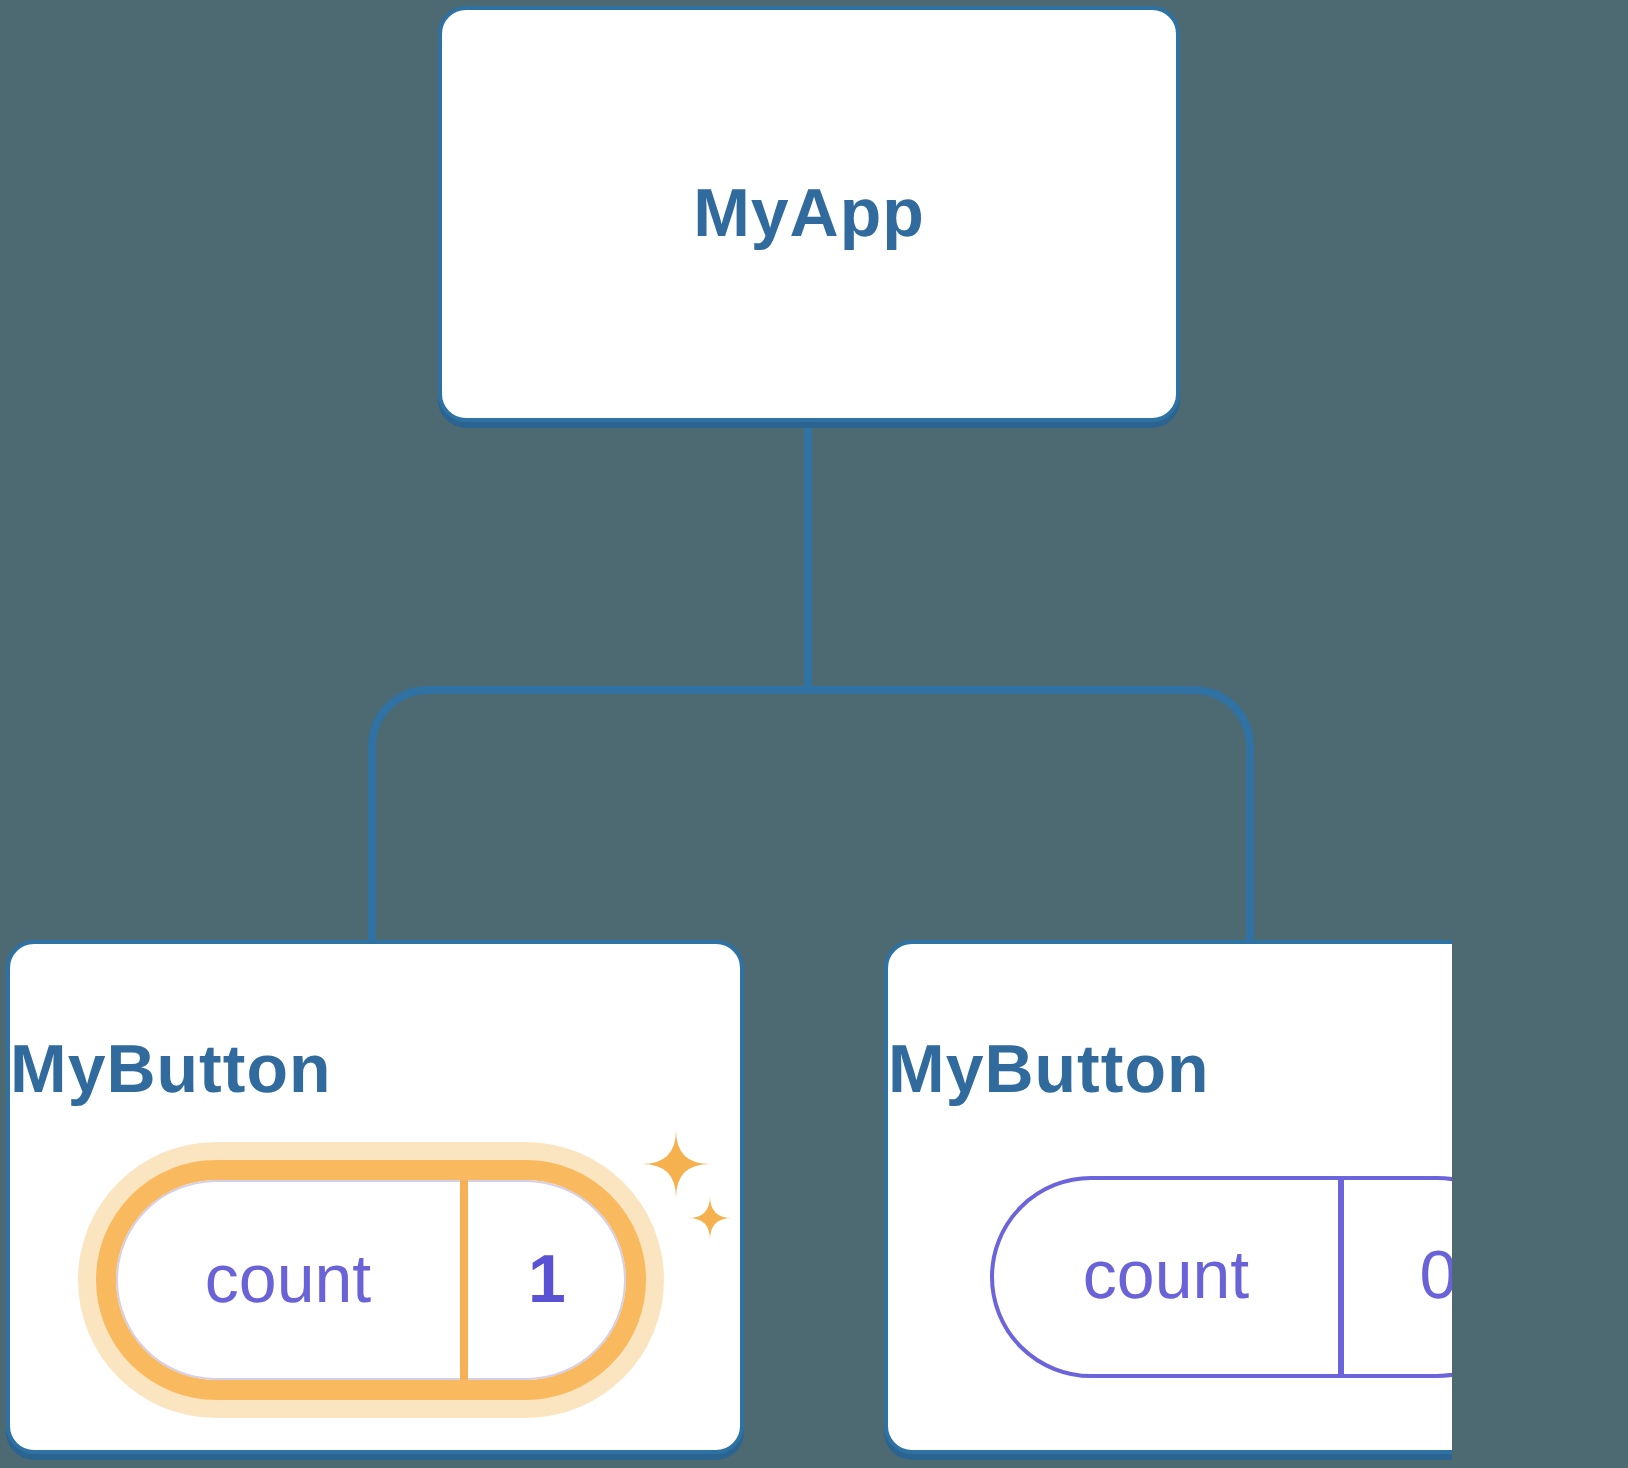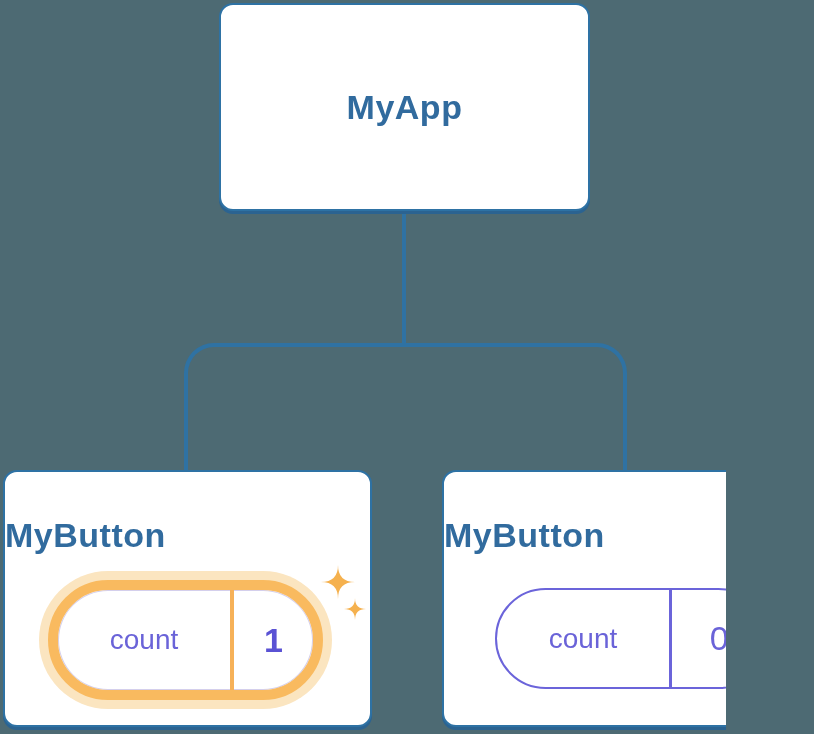--- a/index.html
+++ b/index.html
@@ -103,21 +103,21 @@
     width: 4px;
     background: #F6B158;
   }
   .divider-purple {
     width: 2.5px;
     background: #6B64DA;
   }
 
   .state-key {
     color: #6A63D8;
-    font-size: 28px;
+    font-size: 34px;
     font-weight: 400;
   }
   .state-value {
     color: #6A63D8;
     font-size: 34px;
     font-weight: 400;
   }
   .state-value-bold {
     color: #5A52D4;
     font-weight: 700;

